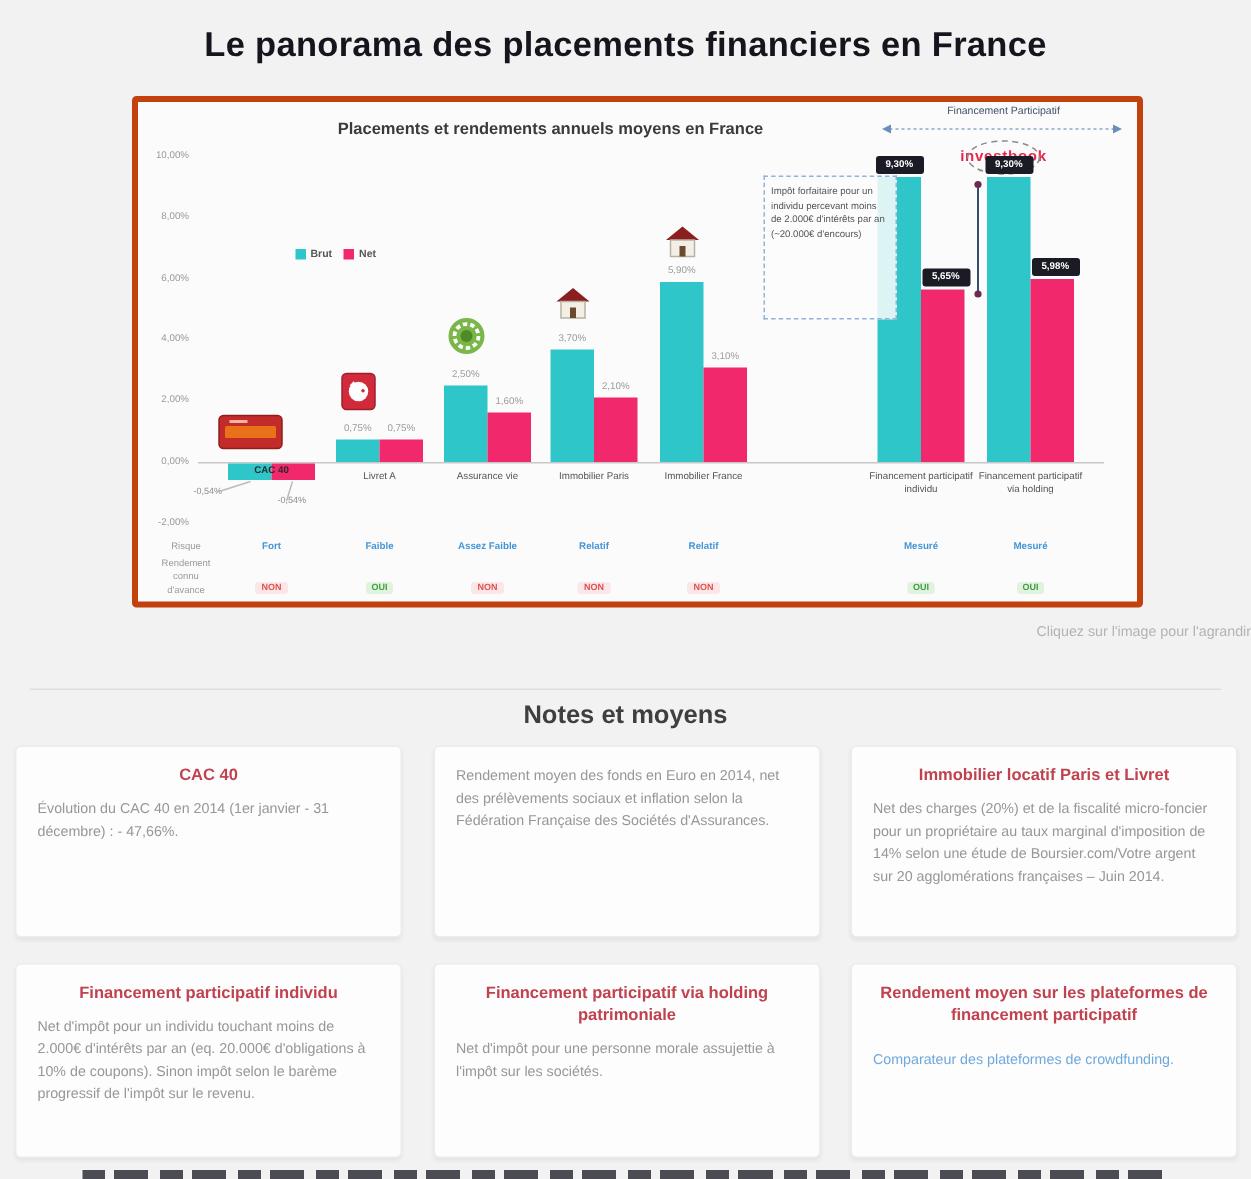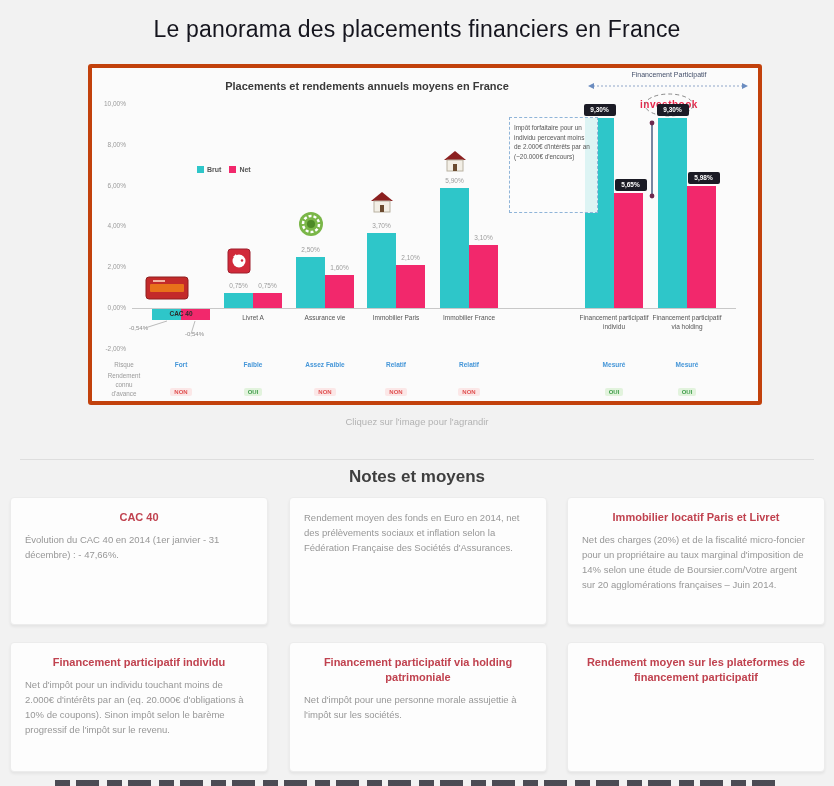--- a/index.html
+++ b/index.html
@@ -1,21 +1,21 @@
 <!DOCTYPE html>
 <html><head>
 <meta charset="utf-8">
 <style>
   * { margin:0; padding:0; box-sizing:border-box; }
   html,body { width:834px; height:786px; }
   body { font-family:"Liberation Sans", sans-serif; background:#f2f2f2; position:relative; overflow:hidden; }
   #stage { position:absolute; inset:0; width:834px; height:786px; }
 
   .page-title { position:absolute; top:16px; left:0; width:100%; text-align:center;
-    font-size:23px; font-weight:normal; color:#15151e; letter-spacing:.2px; }
+    font-size:23px; font-weight:bold; color:#15151e; letter-spacing:.2px; }
 
   
   .chart-card { position:absolute; left:88px; top:64px; width:674px; height:341px;
     background:#fbfbfb; border:4px solid #c2410c; border-radius:3px; cursor:pointer; }
   .chart-title { position:absolute; left:60px; top:12px; width:430px; text-align:center;
     font-size:11px; font-weight:bold; color:#3a3a3a; }
 
   .fp-label { position:absolute; left:497px; top:3px; width:160px; text-align:center;
     font-size:7px; color:#44506b; }
   .fp-bracket { position:absolute; left:495px; top:14px; }
@@ -45,21 +45,21 @@
   .guar-no  span { color:#e05252; background:#fbe7e7; }
   .guar-yes span { color:#3f9d4a; background:#e2f3dd; }
 
   .annotation-box { position:absolute; left:417px; top:49px; width:89px; height:96px;
     border:1px dashed #8fb4d8; background:rgba(252,252,252,.85); padding:5px 4px;
     font-size:6.4px; color:#555; line-height:1.5; }
   .gap-arrow { position:absolute; left:550px; top:50px; }
 
   .icon { position:absolute; }
 
-  .caption { position:absolute; top:416px; left:0; width:100%; text-align:center; font-size:9.5px; color:#b3b3b3; }
+  .caption { position:absolute; top:416px; left:0; width:100%; text-align:right; font-size:9.5px; color:#b3b3b3; }
   .divider { position:absolute; top:459px; left:20px; width:794px; height:1px; background:#dedede; }
   .notes-heading { position:absolute; top:467px; left:0; width:100%; text-align:center;
     font-size:17px; font-weight:600; color:#3f3f3f; }
 
   .card { position:absolute; width:258px; background:#fdfdfd; border:1px solid #ececec; border-radius:4px;
     box-shadow:0 2px 3px rgba(0,0,0,.06); padding:12px 14px; }
   .card .card-title { text-align:center; font-size:11px; font-weight:bold; color:#c0424f; line-height:1.35; margin-bottom:7px; }
   .card .card-body { font-size:9.5px; color:#979797; line-height:1.6; }
   .card .card-link { display:block; font-size:9.5px; color:#6fa8dc; line-height:1.6; margin-top:14px; text-decoration:none; cursor:pointer; }
 
@@ -238,17 +238,18 @@
       <div class="card" style="left: 10px; top: 642px; height: 130px;">
         <div class="card-title">Financement participatif individu</div>
         <div class="card-body">Net d'impôt pour un individu touchant moins de 2.000€ d'intérêts par an (eq. 20.000€ d'obligations à 10% de coupons). Sinon impôt selon le barème progressif de l'impôt sur le revenu.</div>
       </div>
       <div class="card" style="left: 289px; top: 642px; height: 130px;">
         <div class="card-title">Financement participatif via holding patrimoniale</div>
         <div class="card-body">Net d'impôt pour une personne morale assujettie à l'impôt sur les sociétés.</div>
       </div>
       <div class="card" style="left: 567px; top: 642px; height: 130px;">
         <div class="card-title">Rendement moyen sur les plateformes de financement participatif</div>
+        <a class="card-link">Comparateur des plateformes de crowdfunding.</a>
       </div>
     </div>
 
   <div class="clipped-strip"></div>
 </div>
 
 </body></html>

